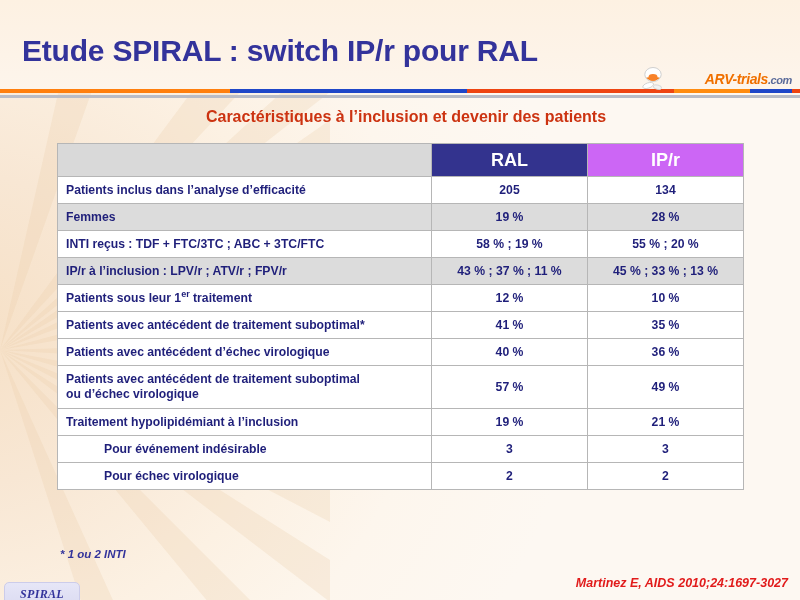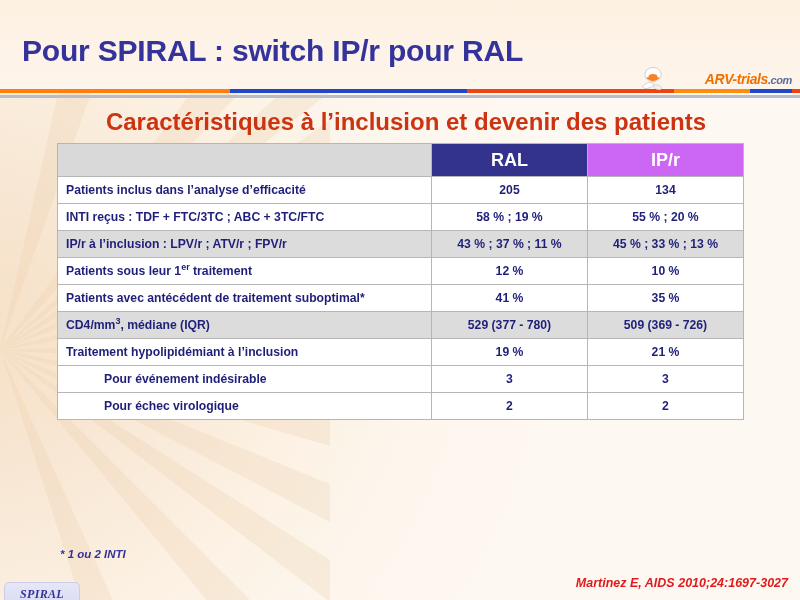--- a/index.html
+++ b/index.html
@@ -111,21 +111,21 @@
   .logo-underbar .lu-o { width: 76px; background: #ff8c10; }
   .logo-underbar .lu-b { flex: 1; background: #1f47c8; }
 
   
   .slide-subtitle {
     position: absolute;
     left: 12px; right: 0;
     top: 108px;
     z-index: 6;
     text-align: center;
-    font-size: 24px;
+    font-size: 16px;
     font-weight: bold;
     color: #cc3311;
   }
 
   
   .tbl-wrap {
     position: absolute;
     left: 57px;
     top: 143px;
     width: 686px;
@@ -249,21 +249,21 @@
     <polygon points="330,310 20,40 0,70"></polygon>
     <polygon points="330,310 0,150 0,186"></polygon>
     <polygon points="330,310 0,250 0,288"></polygon>
     <polygon points="330,310 0,360 0,400"></polygon>
     <polygon points="330,310 0,470 0,512"></polygon>
   </g>
 </svg>
 
 <div class="bg-soft-top"></div>
 
-<div class="slide-title">Pour SPIRAL : switch IP/r pour RAL</div>
+<div class="slide-title">Etude SPIRAL : switch IP/r pour RAL</div>
 
 <div class="rule-band">
   <div class="rule-seg-orange1"></div>
   <div class="rule-seg-blue"></div>
   <div class="rule-seg-orange2"></div>
 </div>
 <div class="rule-gray"></div>
 
 <div class="logo">
   <svg class="logo-mark" viewBox="0 0 30 26">
@@ -297,44 +297,57 @@
         <th class="h-ral">RAL</th>
         <th class="h-ipr">IP/r</th>
       </tr>
     </thead>
     <tbody id="table-body">
         <tr class="plain">
           <td class="lbl">Patients inclus dans l’analyse d’efficacité</td>
           <td class="val">205</td>
           <td class="val">134</td>
         </tr>
+        <tr class="shade">
+          <td class="lbl">Femmes</td>
+          <td class="val">19 %</td>
+          <td class="val">28 %</td>
+        </tr>
         <tr class="plain">
           <td class="lbl">INTI reçus : TDF + FTC/3TC ; ABC + 3TC/FTC</td>
           <td class="val">58 % ; 19 %</td>
           <td class="val">55 % ; 20 %</td>
         </tr>
         <tr class="shade">
           <td class="lbl">IP/r à l’inclusion : LPV/r ; ATV/r ; FPV/r</td>
           <td class="val">43 % ; 37 % ; 11 %</td>
           <td class="val">45 % ; 33 % ; 13 %</td>
         </tr>
         <tr class="plain">
           <td class="lbl">Patients sous leur 1<sup>er</sup> traitement</td>
           <td class="val">12 %</td>
           <td class="val">10 %</td>
         </tr>
         <tr class="plain">
           <td class="lbl">Patients avec antécédent de traitement suboptimal*</td>
           <td class="val">41 %</td>
           <td class="val">35 %</td>
         </tr>
-        <tr class="shade">
-          <td class="lbl">CD4/mm<sup>3</sup>, médiane (IQR)</td>
-          <td class="val">529 (377 - 780)</td>
-          <td class="val">509 (369 - 726)</td>
+        <tr class="plain">
+          <td class="lbl">Patients avec antécédent d’échec virologique</td>
+          <td class="val">40 %</td>
+          <td class="val">36 %</td>
+        </tr>
+        <tr class="plain tall">
+          <td class="lbl">
+            <span class="two-line">Patients avec antécédent de traitement suboptimal</span>
+            <span class="two-line">ou d’échec virologique</span>
+          </td>
+          <td class="val">57 %</td>
+          <td class="val">49 %</td>
         </tr>
         <tr class="plain">
           <td class="lbl">Traitement hypolipidémiant à l’inclusion</td>
           <td class="val">19 %</td>
           <td class="val">21 %</td>
         </tr>
         <tr class="plain">
           <td class="lbl indent">Pour événement indésirable</td>
           <td class="val">3</td>
           <td class="val">3</td>

